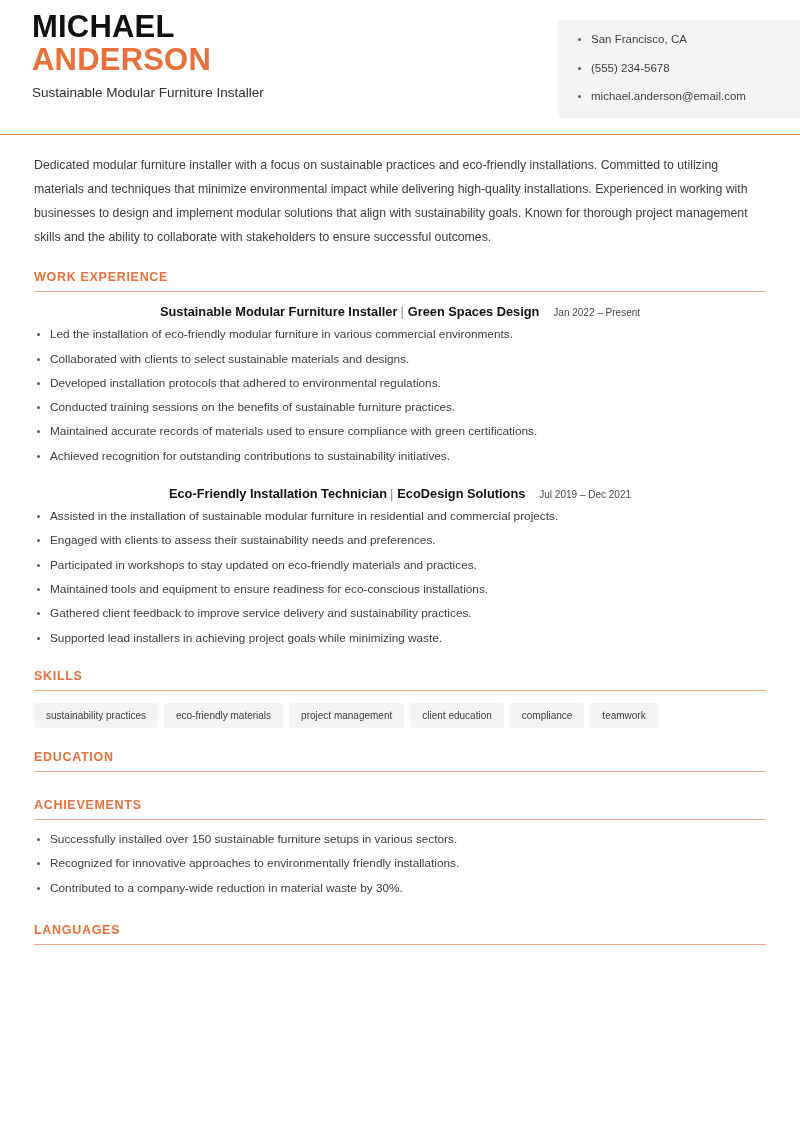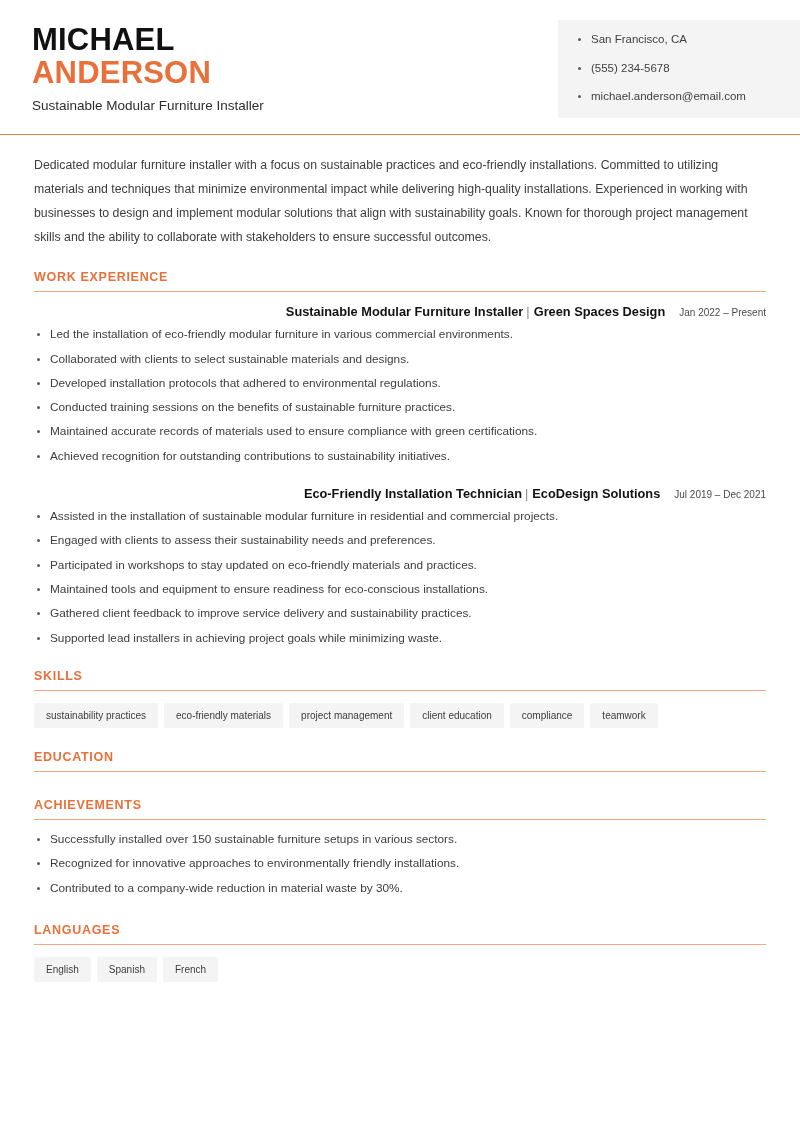--- a/index.html
+++ b/index.html
@@ -53,21 +53,21 @@
     top: 4px;
     width: 3px;
     height: 3px;
     border-radius: 50%;
     background: #5a5a5a;
   }
 
   .name-block {
     position: absolute;
     left: 32px;
-    top: 24px;
+    top: 11px;
   }
   .name-first, .name-last {
     font-size: 31px;
     font-weight: bold;
     line-height: 1.05;
     letter-spacing: 0.2px;
     margin: 0;
     text-transform: uppercase;
   }
   .name-first { color: #111111; }
@@ -118,21 +118,21 @@
     height: 0;
     border-top: 1.4px solid #f0a88a;
     margin-bottom: 12px;
   }
 
   
   .entry { margin-bottom: 13px; }
   .entry:last-child { margin-bottom: 0; }
   .entry-head {
     display: flex;
-    justify-content: flex-end;
+    justify-content: center;
     align-items: baseline;
     margin-bottom: 8px;
   }
   .entry-title {
     font-size: 12.8px;
     font-weight: bold;
     color: #121212;
     line-height: 1.2;
   }
   .entry-sep {
@@ -310,20 +310,15 @@
     <ul class="bullets">
       <li>Successfully installed over 150 sustainable furniture setups in various sectors.</li>
       <li>Recognized for innovative approaches to environmentally friendly installations.</li>
       <li>Contributed to a company-wide reduction in material waste by 30%.</li>
     </ul>
   </div>
 
   <div class="section sec-lang">
     <div class="section-title">LANGUAGES</div>
     <div class="section-rule"></div>
-    <div class="chips">
-      <span class="chip">English</span>
-      <span class="chip">Spanish</span>
-      <span class="chip">French</span>
-    </div>
   </div>
 
 </div>
 
 </body></html>

